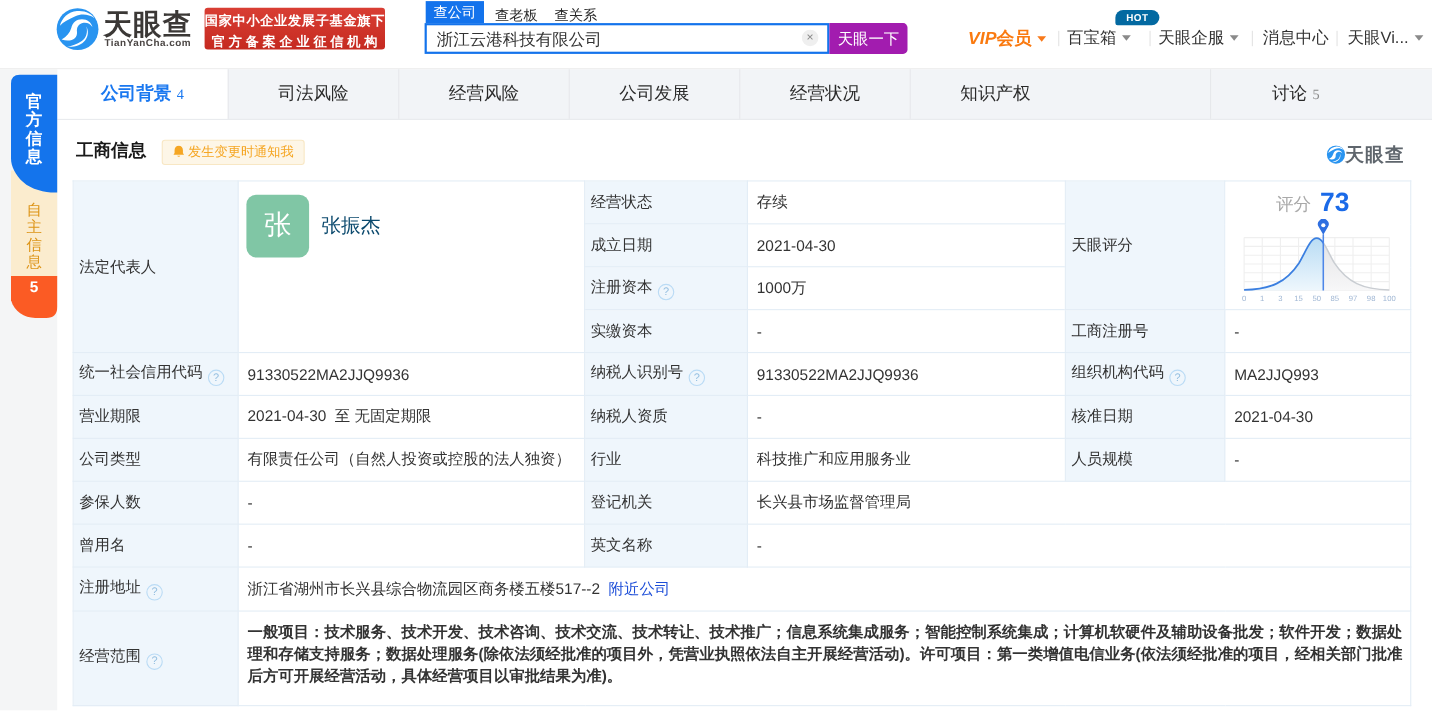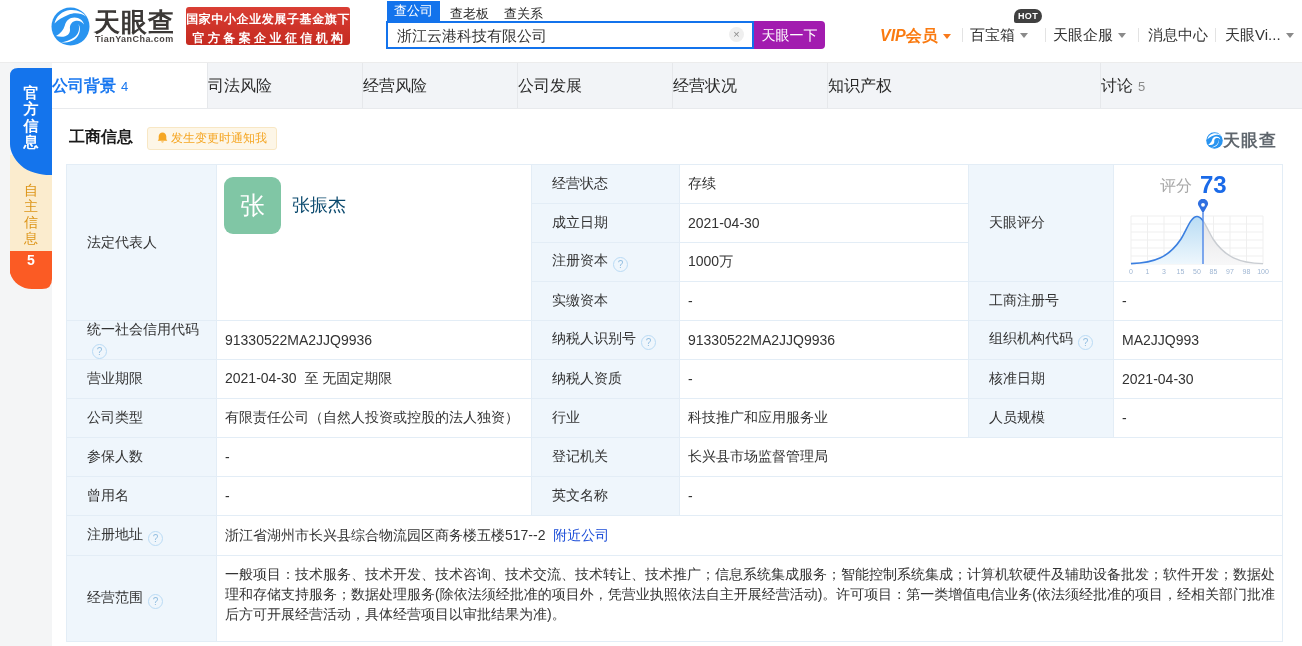--- a/index.html
+++ b/index.html
@@ -21,42 +21,42 @@
 #sinput { position:absolute; left:386px; top:21px; width:368px; height:28px; border:2px solid #1373ec; background:#fff; }
 #sinput span.q { position:absolute; left:9px; top:4px; font-size:15px; color:#333; }
 #sinput span.x { position:absolute; right:8px; top:4px; width:15px; height:15px; background:#efefef; border-radius:50%; color:#8a8a8a; font-size:11px; line-height:15px; text-align:center; }
 #sbtn { position:absolute; left:754px; top:21px; width:71px; height:28px; background:#a21caf; color:#fff; font-size:14px; text-align:center; line-height:28px; border-radius:0 4px 4px 0; }
 
 .rnav { position:absolute; top:27px; height:16px; font-size:15px; color:#333; line-height:16px; }
 .caret { display:inline-block; width:0; height:0; border-left:4px solid transparent; border-right:4px solid transparent; border-top:5px solid #8a8a8a; vertical-align:2px; margin-left:5px; }
 .vsep { position:absolute; top:28px; width:1px; height:14px; background:#e3e3e3; }
 #vip { color:#fa7a10; font-weight:bold; font-size:16px; }
 #vip i { font-style:italic; letter-spacing:0; }
-#hot { position:absolute; left:1014px; top:9px; width:28px; height:14px; background:#404040; border-radius:7px 7px 7px 2px; color:#fff; font-size:9px; font-weight:bold; text-align:center; line-height:14px; letter-spacing:0.4px; }
+#hot { position:absolute; left:1014px; top:9px; width:40px; height:14px; background:#0369a1; border-radius:7px 7px 7px 2px; color:#fff; font-size:9px; font-weight:bold; text-align:center; line-height:14px; letter-spacing:0.4px; }
 
 
 #tabbar { position:absolute; left:52px; top:63px; width:1250px; height:46px; background:#f2f4f7; border-bottom:1px solid #e8eaed; }
-.tab { position:absolute; top:0; width:155px; height:45px; text-align:left; line-height:45px; font-size:16px; color:#2a2a2a; border-left:1px solid #e6e8eb; }
+.tab { position:absolute; top:0; width:155px; height:45px; text-align:center; line-height:45px; font-size:16px; color:#2a2a2a; border-left:1px solid #e6e8eb;font-family:Liberation Serif, serif; }
 .tab small { font-size:13px; color:#8a8a8a; margin-left:5px; }
 #tab0 { background:#fff; border-left:none; color:#1a78f0; font-weight:bold; }
 #tab0 small { color:#1a78f0; font-weight:normal; }
 
 
 #graystrip { position:absolute; left:0; top:63px; width:52px; height:583px; background:#f4f5f6; }
 
 
 #t-title { position:absolute; left:69px; top:127px; font-size:16px; font-weight:bold; color:#1a1a1a; }
 #notify { position:absolute; left:147px; top:127px; width:130px; height:23px; background:#fdf6e7; border:1px solid #f8e7c4; border-radius:3px; color:#f5a623; font-size:12px; line-height:21px; text-align:center; }
 #wmark { position:absolute; left:1206px; top:129px; height:18px; }
 #wmark span { font-size:17px; font-weight:bold; color:#5f666d; letter-spacing:1px; }
 
 
 #tbl { position:absolute; left:66px; top:164px; border-collapse:collapse; table-layout:fixed; width:1216px; }
 #tbl td { border:1px solid #e3edf6; font-size:14px; color:#333; vertical-align:middle; }
-#tbl td.l { background:#eff6fc; padding-left:20px; }
+#tbl td.l { background:#eff6fc; padding-left:5px; }
 #tbl td.v { background:#fff; padding-left:8px; }
 .qm { display:inline-block; width:15px; height:15px; border:1px solid #badbf5; border-radius:50%; color:#93bee0; font-size:10px; line-height:13px; text-align:center; vertical-align:-3px; margin-left:5px; }
 #avatar { position:absolute; left:7px; top:12px; width:57px; height:57px; background:#80c6a5; border-radius:9px; color:#fff; font-size:25px; text-align:center; line-height:57px; }
 #pname { position:absolute; left:75px; top:28px; font-size:18px; color:#0c4a6e; }
 .blue { color:#1d4ed8; }
 </style>
 </head>
 <body>
 <div id="page">
 
@@ -264,18 +264,18 @@
           <td class="v">-</td>
       <td class="l">英文名称</td>
           <td class="v" colspan="3">-</td>
     </tr>
     <tr style="height:40px">
       <td class="l">注册地址<span class="qm">?</span></td>
       <td class="v" colspan="5">浙江省湖州市长兴县综合物流园区商务楼五楼517--2&nbsp;&nbsp;<span class="blue">附近公司</span></td>
     </tr>
     <tr style="height:86px">
       <td class="l">经营范围<span class="qm">?</span></td>
-      <td class="v" colspan="5" style="line-height:20px;padding-top:8px;padding-bottom:4px;vertical-align:top;">一般项目：技术服务、技术开发、技术咨询、技术交流、技术转让、技术推广；信息系统集成服务；智能控制系统集成；计算机软硬件及辅助设备批发；软件开发；数据处理和存储支持服务；数据处理服务(除依法须经批准的项目外，凭营业执照依法自主开展经营活动)。许可项目：第一类增值电信业务(依法须经批准的项目，经相关部门批准后方可开展经营活动，具体经营项目以审批结果为准)。</td>
+      <td class="v" colspan="5" style="line-height:20px;padding-top:8px;padding-bottom:4px;vertical-align:top;font-weight:bold;">一般项目：技术服务、技术开发、技术咨询、技术交流、技术转让、技术推广；信息系统集成服务；智能控制系统集成；计算机软硬件及辅助设备批发；软件开发；数据处理和存储支持服务；数据处理服务(除依法须经批准的项目外，凭营业执照依法自主开展经营活动)。许可项目：第一类增值电信业务(依法须经批准的项目，经相关部门批准后方可开展经营活动，具体经营项目以审批结果为准)。</td>
     </tr>
   </tbody>
     </table>
 
 </div>
 
 </body></html>

